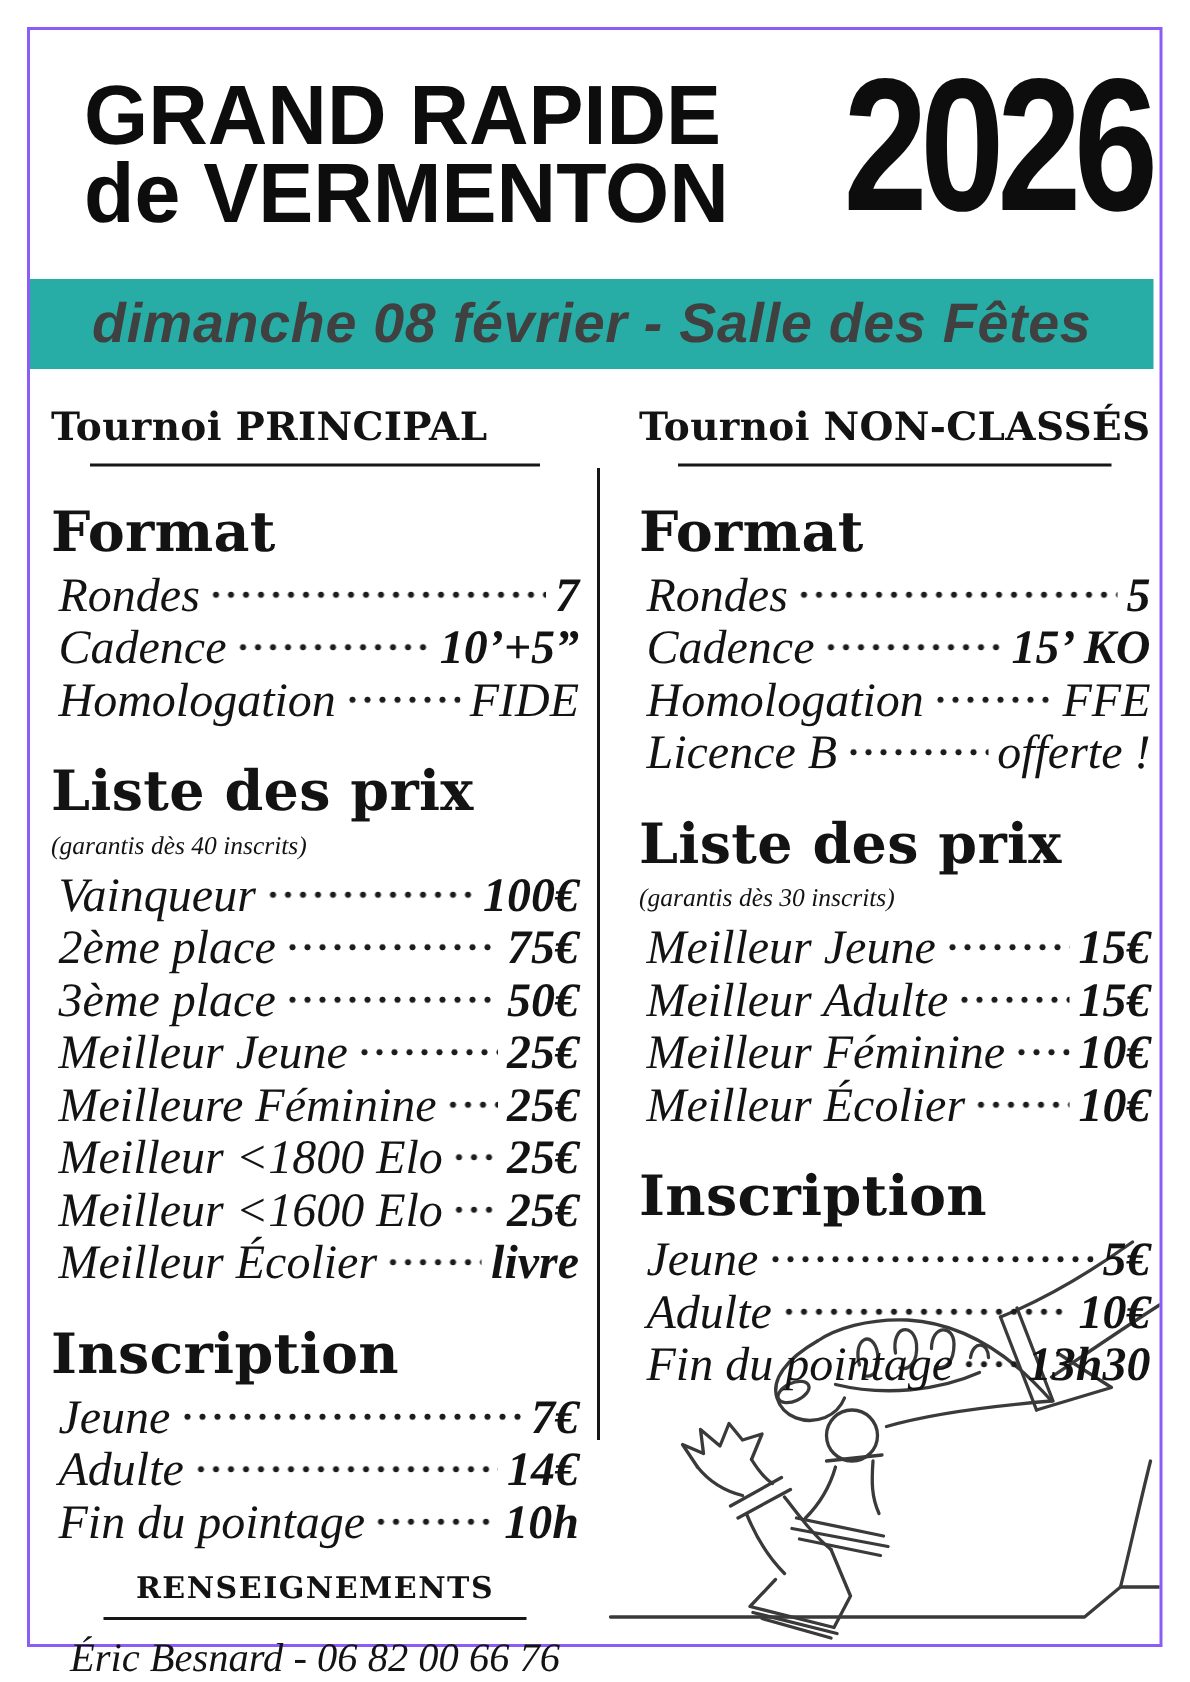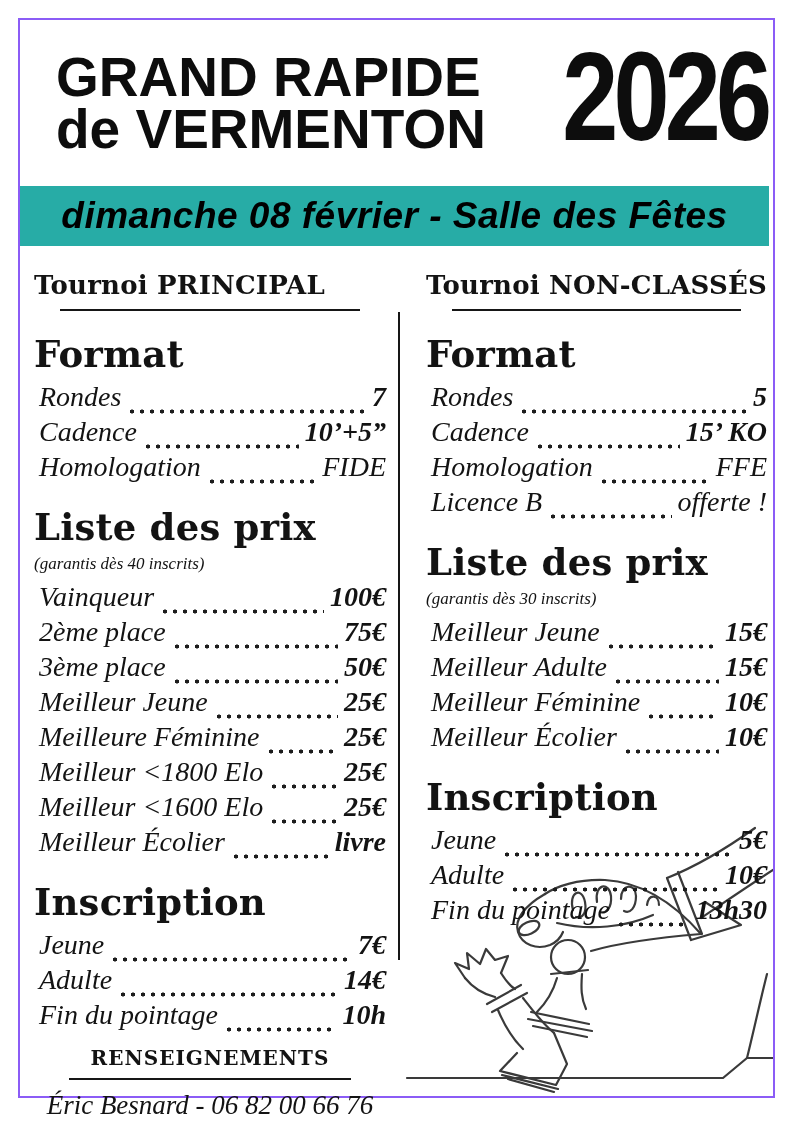--- a/index.html
+++ b/index.html
@@ -23,21 +23,21 @@
   }
   .year {
     position:absolute; top:14px; right:6px;
     font-family:"Liberation Sans", sans-serif; font-weight:bold;
     font-size:126px; line-height:1; letter-spacing:-6px; color:#0d0d0d;
     transform:scaleX(0.80); transform-origin:right top;
   }
   
   .banner {
     margin-top:18px; margin-right:4px;
-    background:#27ACA6; color:#000000; text-align:center;
+    background:#27ACA6; color:#404040; text-align:center;
     font-family:"Liberation Sans", sans-serif; font-weight:bold; font-style:italic;
     font-size:37px; line-height:60px; height:60px; letter-spacing:0.5px;
     white-space:nowrap;
   }
   
   .columns {
     position:relative; z-index:2;
     display:grid; grid-template-columns:352px 1fr; column-gap:40px;
     padding:20px 12px 0 14px;
   }
@@ -50,22 +50,22 @@
     content:""; display:block; width:85%; height:2px; background:#161616;
     margin:9px auto 0;
   }
   .section { margin-top:21px; }
   .section-title {
     font-family:"DejaVu Serif", serif; font-weight:bold;
     font-size:37px; margin:0 0 3px; letter-spacing:0.2px;
   }
   .note { font-style:italic; font-size:17px; line-height:24px; margin:0 0 3px; }
   .row {
-    display:flex; align-items:flex-end;
-    font-style:italic; font-size:28px; line-height:35px;
+    display:flex; align-items:center;
+    font-style:italic; font-size:32px; line-height:35px;
     padding-left:5px; white-space:nowrap;
   }
   .dots {
     flex:1; height:5px; margin:0 6px;
     background-image:radial-gradient(circle, #1c1c1c 1.8px, transparent 2.3px);
     background-size:10px 5px; background-position:left center; background-repeat:repeat-x;
     min-width:14px;
   }
   .val { font-weight:bold; }
   .val.plain { font-weight:normal; }

